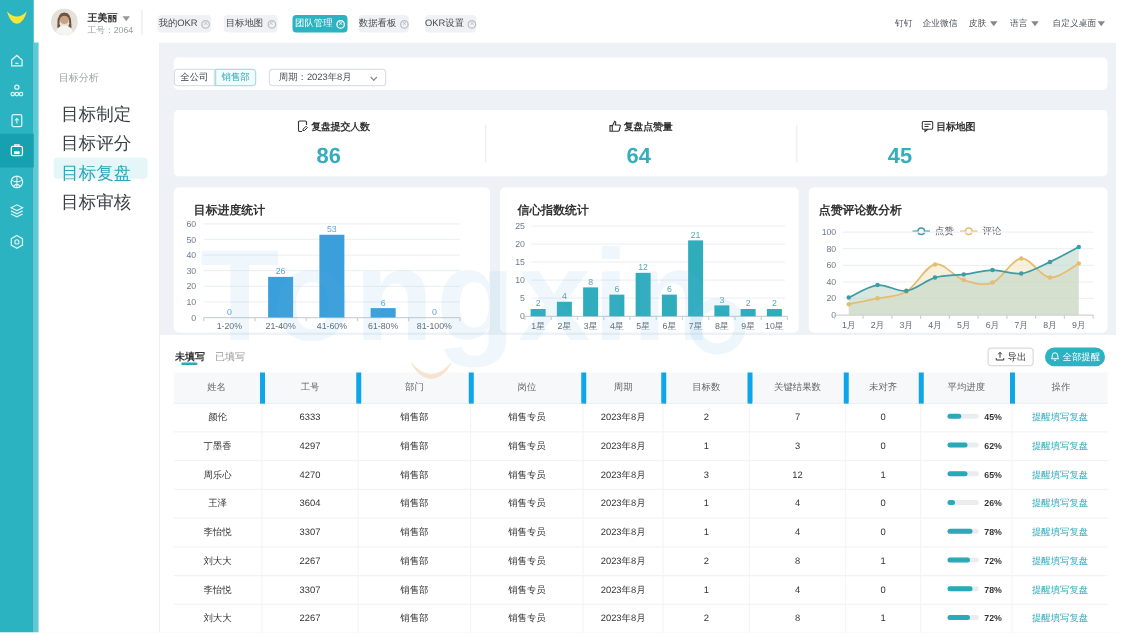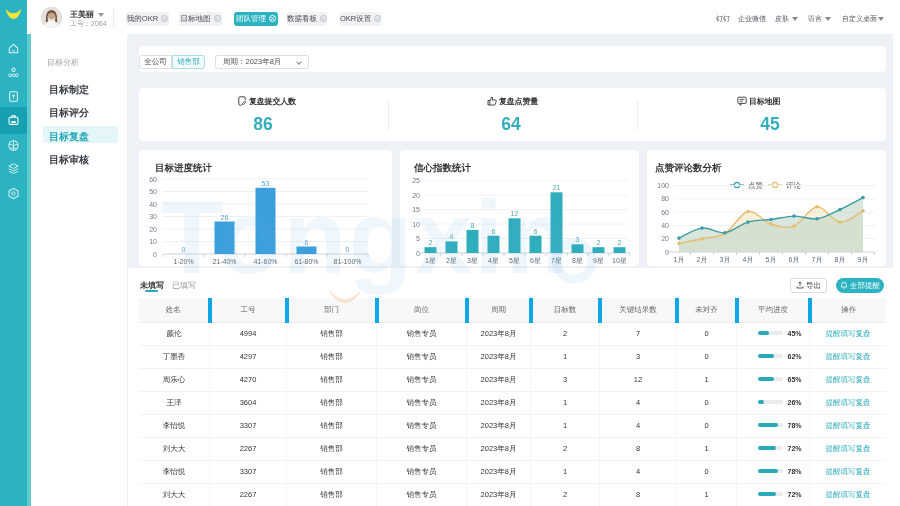--- a/index.html
+++ b/index.html
@@ -23,21 +23,21 @@
 .tab .x{display:inline-block;width:7px;height:7px;border-radius:50%;border:1px solid #b9bfc6;color:#b9bfc6;font-size:6.5px;line-height:6.5px;text-align:center;vertical-align:0.5px;margin-left:3px;}
 .tab.act{background:#2bb3c1;color:#fff;}
 .tab.act .x{border-color:#fff;color:#fff;}
 .rlink{top:14px;font-size:7px;color:#50555c;}
 .rcaret{top:17px;width:0;height:0;border-left:3px solid transparent;border-right:3px solid transparent;border-top:4px solid #888;}
 
 .ricon{left:7px;width:13px;height:13px;}
 #railact{left:0;top:107px;width:27px;height:27px;background:#17a0af;}
 
 .sgroup{left:47px;top:57px;font-size:8px;color:#9aa0a6;}
-.sitem{left:49px;font-size:10px;color:#3a3f45;font-weight:bold;}
+.sitem{left:49px;font-size:14px;color:#3a3f45;font-weight:normal;}
 #sact{left:43px;top:126px;width:75px;height:17px;background:#e5f6f8;border-radius:3px;}
 .sitem.act{color:#2aa9b8;}
 
 .card{background:#fff;border-radius:4px;}
 
 .btn-l{left:139px;top:55px;width:33px;height:14px;border:1px solid #dcdfe6;border-radius:3px 0 0 3px;background:#fff;color:#3a3f45;font-size:7.5px;line-height:12px;text-align:center;}
 .btn-r{left:172px;top:55px;width:33px;height:14px;border:1px solid #aadde4;border-radius:0 3px 3px 0;background:#f3fbfc;color:#2aa9b8;font-size:7.5px;line-height:12px;text-align:center;}
 .sel{left:215px;top:55px;width:94px;height:14px;border:1px solid #dcdfe6;border-radius:3px;background:#fff;color:#4a4f55;font-size:7.5px;line-height:12px;padding-left:7px;}
 .sel .sc{position:absolute;right:7px;top:4px;width:4px;height:4px;border-right:1px solid #888;border-bottom:1px solid #888;transform:rotate(45deg);}
 
@@ -166,21 +166,21 @@
       <path d="M1,4.5 L2.8,4.5 L2.8,9 L1,9 Z M2.8,5 L4.8,1 Q5.8,1.2 5.6,2.4 L5.2,4 L8.4,4 Q9.4,4.1 9.2,5.1 L8.4,8.2 Q8.2,9 7.3,9 L2.8,9" fill="none" stroke="#333" stroke-width="0.9"></path>
     </svg>
 <div class="abs stat-label" style="left:499px;">复盘点赞量</div>
 <div class="abs stat-num" style="left:481px;">64</div>
 <svg class="abs" style="left:737px;top:96px;width:10px;height:10px;" viewBox="0 0 10 10">
       <rect x="0.8" y="1.2" width="8.4" height="6.2" rx="1" fill="none" stroke="#333" stroke-width="0.9"></rect>
       <path d="M3,7.4 L3,9.3 L5.2,7.4" fill="none" stroke="#333" stroke-width="0.9"></path>
       <path d="M2.6,3.4 L7.4,3.4 M2.6,5.2 L5.8,5.2" stroke="#333" stroke-width="0.8"></path>
     </svg>
 <div class="abs stat-label" style="left:749px;">目标地图</div>
-<div class="abs stat-num" style="left:740px;">45</div>
+<div class="abs stat-num" style="left:690px;">45</div>
 
 <div class="abs card" style="left:139px;top:150px;width:253px;height:116px;"></div>
 <div class="abs card" style="left:400px;top:150px;width:239px;height:116px;"></div>
 <div class="abs card" style="left:647px;top:150px;width:239px;height:116px;"></div>
 <svg class="abs" style="left:139px;top:150px;" width="253" height="116" viewBox="0 0 253 116">
 <text x="16" y="21" font-size="9.5" font-weight="bold" fill="#333">目标进度统计</text>
 <line x1="24" y1="91.5" x2="229" y2="91.5" stroke="#eef1f4" stroke-width="1"></line>
       <line x1="24" y1="79.0" x2="229" y2="79.0" stroke="#eef1f4" stroke-width="1"></line>
       <line x1="24" y1="66.5" x2="229" y2="66.5" stroke="#eef1f4" stroke-width="1"></line>
       <line x1="24" y1="54.0" x2="229" y2="54.0" stroke="#eef1f4" stroke-width="1"></line>
@@ -383,21 +383,21 @@
           <th>岗位</th>
           <th>周期</th>
           <th>目标数</th>
           <th>关键结果数</th>
           <th>未对齐</th>
           <th>平均进度</th>
           <th>操作</th>
         </tr>
 <tr>
           <td>颜伦</td>
-          <td>4994</td>
+          <td>6333</td>
           <td>销售部</td>
           <td>销售专员</td>
           <td>2023年8月</td>
           <td>2</td>
           <td>7</td>
           <td>0</td>
           <td><span class="pbar"><span class="pfill" style="width:11px"></span></span><span class="pct">45%</span></td>
           <td class="alink">提醒填写复盘</td>
         </tr>
 <tr>

